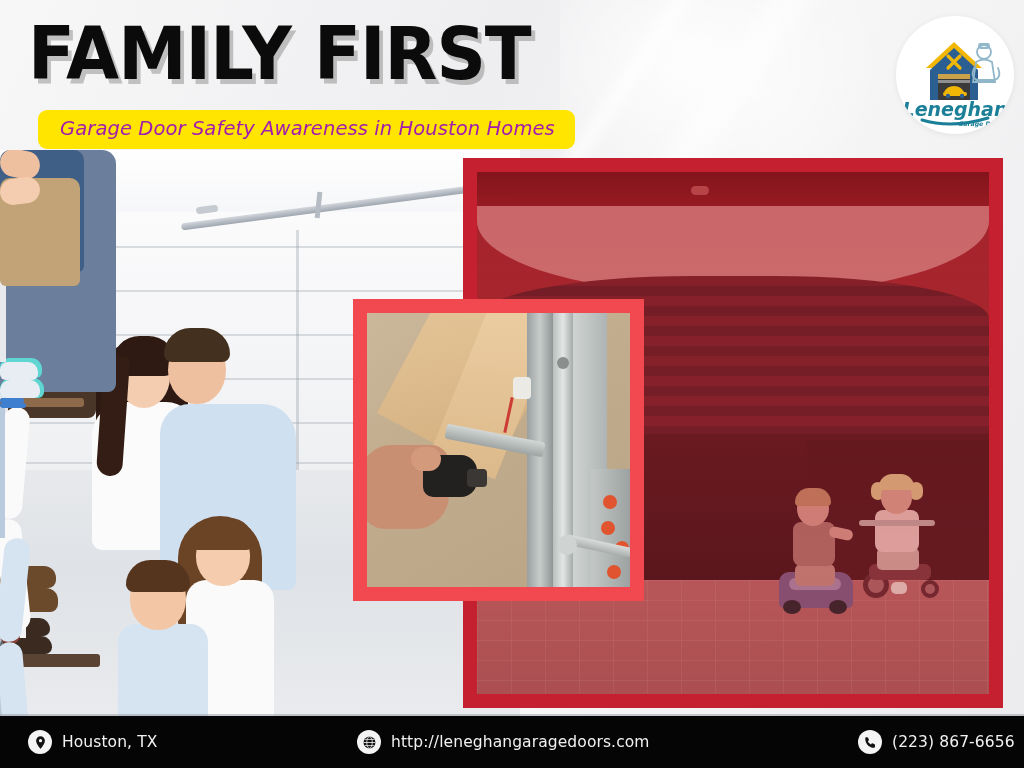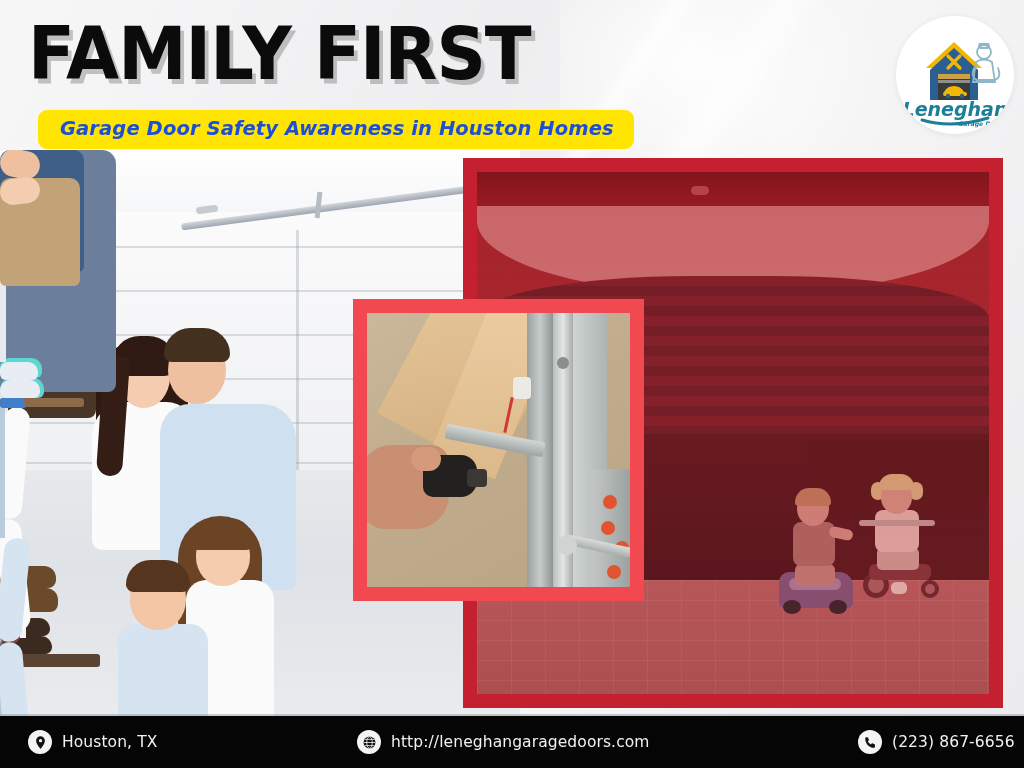--- a/index.html
+++ b/index.html
@@ -45,22 +45,22 @@
     text-shadow:4px 5px 0 rgba(120,120,120,.42);
     white-space:nowrap;
   }
   .subtitle-wrap {
     position:absolute; left:38px; top:110px;
     background:#ffe500;
     border-radius:9px;
     padding:7px 20px 9px 22px;
   }
   .subtitle {
-    font-size:19.5px; font-weight:bold; font-style:italic;
-    color:#1d4ed8; letter-spacing:.1px; white-space:nowrap;
+    font-size:19.5px; font-weight:normal; font-style:italic;
+    color:#a21caf; letter-spacing:.1px; white-space:nowrap;
     font-family:"DejaVu Sans", sans-serif;
   }
 
   
   .logo-badge {
     position:absolute; left:896px; top:16px; width:118px; height:118px;
     background:#ffffff; border-radius:50%;
     box-shadow:0 1px 6px rgba(0,0,0,.07);
     overflow:hidden;
   }

